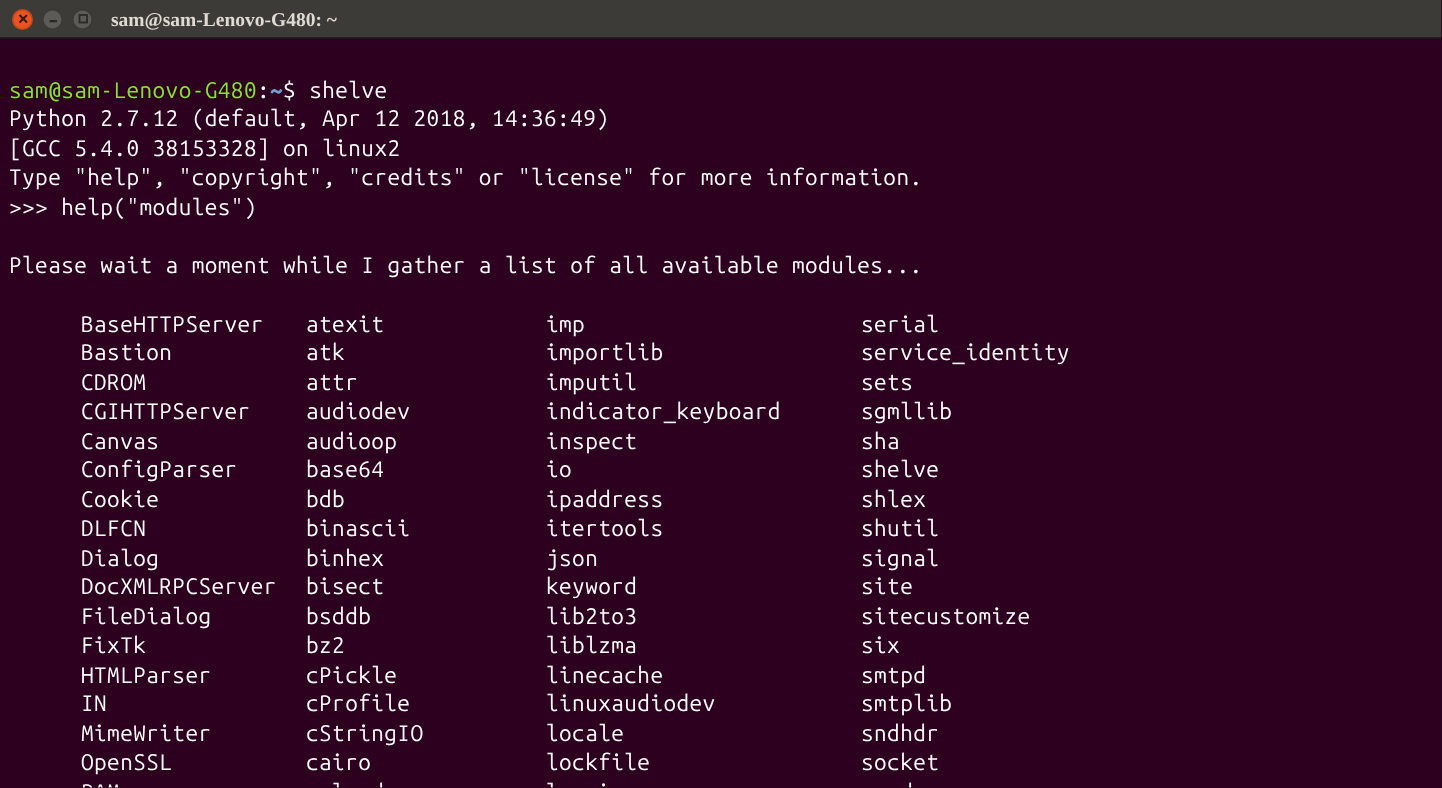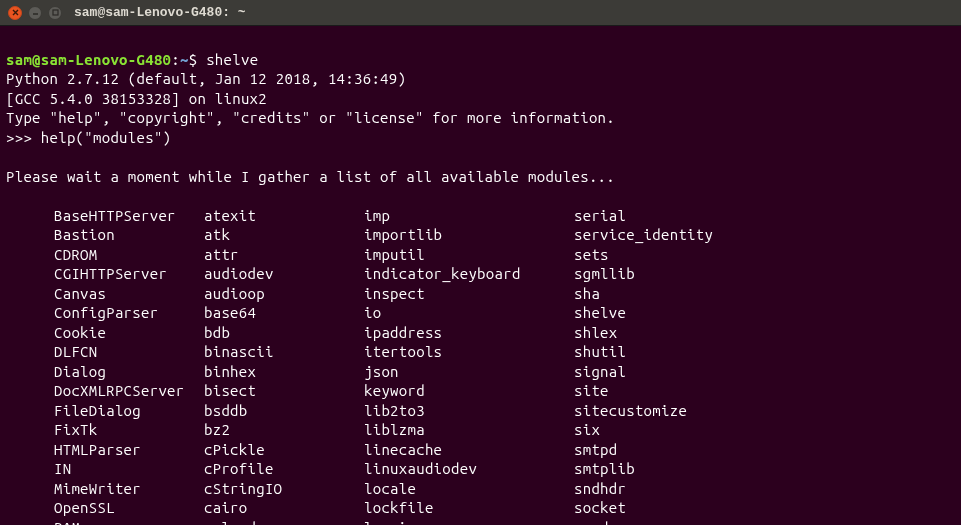--- a/index.html
+++ b/index.html
@@ -41,33 +41,33 @@
       font-size: 9px;
       color: #2a2925;
       cursor: pointer;
     }
     .window-btn.close {
       background: #e95420;
       border-color: #c7461c;
     }
     .title-text {
       color: #dfdbd2;
-      font-family: Liberation Mono, monospace;
+      font-family: Liberation Serif, serif;
       font-size: 13px;
       font-weight: bold;
     }
     .terminal {
       padding: 4px 6px;
       line-height: 1.3;
       white-space: pre;
       letter-spacing: 0.3px;
     }
     .prompt-user {
       color: #8ae234;
-      font-weight: bold;
+      font-weight: normal;
       text-align: center;
     }
     .prompt-path {
       color: #729fcf;
       font-weight: bold;
     }
     .prompt-sep {
       color: #ffffff;
     }
     .cmd {
@@ -103,21 +103,21 @@
       <svg width="7" height="7" viewBox="0 0 7 7">
           <rect x="1" y="1" width="5" height="5" fill="none" stroke="#2a2925" stroke-width="1.2"></rect>
         </svg>
     </div>
   </div>
   <div class="title-text">sam@sam-Lenovo-G480: ~</div>
 </div>
 
 <div class="terminal">
 <span><span class="prompt-user">sam@sam-Lenovo-G480</span><span class="prompt-sep">:</span><span class="prompt-path">~</span><span class="prompt-sep">$ </span><span class="cmd">shelve</span></span>
-<span class="output">Python 2.7.12 (default, Jan 12 2018, 14:36:49)</span>
+<span class="output">Python 2.7.12 (default, Apr 12 2018, 14:36:49)</span>
 <span class="output">[GCC 5.4.0 38153328] on linux2</span>
 <span class="output">Type "help", "copyright", "credits" or "license" for more information.</span>
 <span><span class="output">&gt;&gt;&gt; </span><span class="output">help("modules")</span></span>
 
 <span class="output">Please wait a moment while I gather a list of all available modules...</span>
 
 <div id="module-list"><div><span class="col c1 output">BaseHTTPServer</span><span class="col c2 output">atexit</span><span class="col c3 output">imp</span><span class="col c4 output">serial</span></div><div><span class="col c1 output">Bastion</span><span class="col c2 output">atk</span><span class="col c3 output">importlib</span><span class="col c4 output">service_identity</span></div><div><span class="col c1 output">CDROM</span><span class="col c2 output">attr</span><span class="col c3 output">imputil</span><span class="col c4 output">sets</span></div><div><span class="col c1 output">CGIHTTPServer</span><span class="col c2 output">audiodev</span><span class="col c3 output">indicator_keyboard</span><span class="col c4 output">sgmllib</span></div><div><span class="col c1 output">Canvas</span><span class="col c2 output">audioop</span><span class="col c3 output">inspect</span><span class="col c4 output">sha</span></div><div><span class="col c1 output">ConfigParser</span><span class="col c2 output">base64</span><span class="col c3 output">io</span><span class="col c4 output">shelve</span></div><div><span class="col c1 output">Cookie</span><span class="col c2 output">bdb</span><span class="col c3 output">ipaddress</span><span class="col c4 output">shlex</span></div><div><span class="col c1 output">DLFCN</span><span class="col c2 output">binascii</span><span class="col c3 output">itertools</span><span class="col c4 output">shutil</span></div><div><span class="col c1 output">Dialog</span><span class="col c2 output">binhex</span><span class="col c3 output">json</span><span class="col c4 output">signal</span></div><div><span class="col c1 output">DocXMLRPCServer</span><span class="col c2 output">bisect</span><span class="col c3 output">keyword</span><span class="col c4 output">site</span></div><div><span class="col c1 output">FileDialog</span><span class="col c2 output">bsddb</span><span class="col c3 output">lib2to3</span><span class="col c4 output">sitecustomize</span></div><div><span class="col c1 output">FixTk</span><span class="col c2 output">bz2</span><span class="col c3 output">liblzma</span><span class="col c4 output">six</span></div><div><span class="col c1 output">HTMLParser</span><span class="col c2 output">cPickle</span><span class="col c3 output">linecache</span><span class="col c4 output">smtpd</span></div><div><span class="col c1 output">IN</span><span class="col c2 output">cProfile</span><span class="col c3 output">linuxaudiodev</span><span class="col c4 output">smtplib</span></div><div><span class="col c1 output">MimeWriter</span><span class="col c2 output">cStringIO</span><span class="col c3 output">locale</span><span class="col c4 output">sndhdr</span></div><div><span class="col c1 output">OpenSSL</span><span class="col c2 output">cairo</span><span class="col c3 output">lockfile</span><span class="col c4 output">socket</span></div><div><span class="col c1 output">PAM</span><span class="col c2 output">calendar</span><span class="col c3 output">logging</span><span class="col c4 output">spwd</span></div></div>
 </div>
 
 </body></html>

